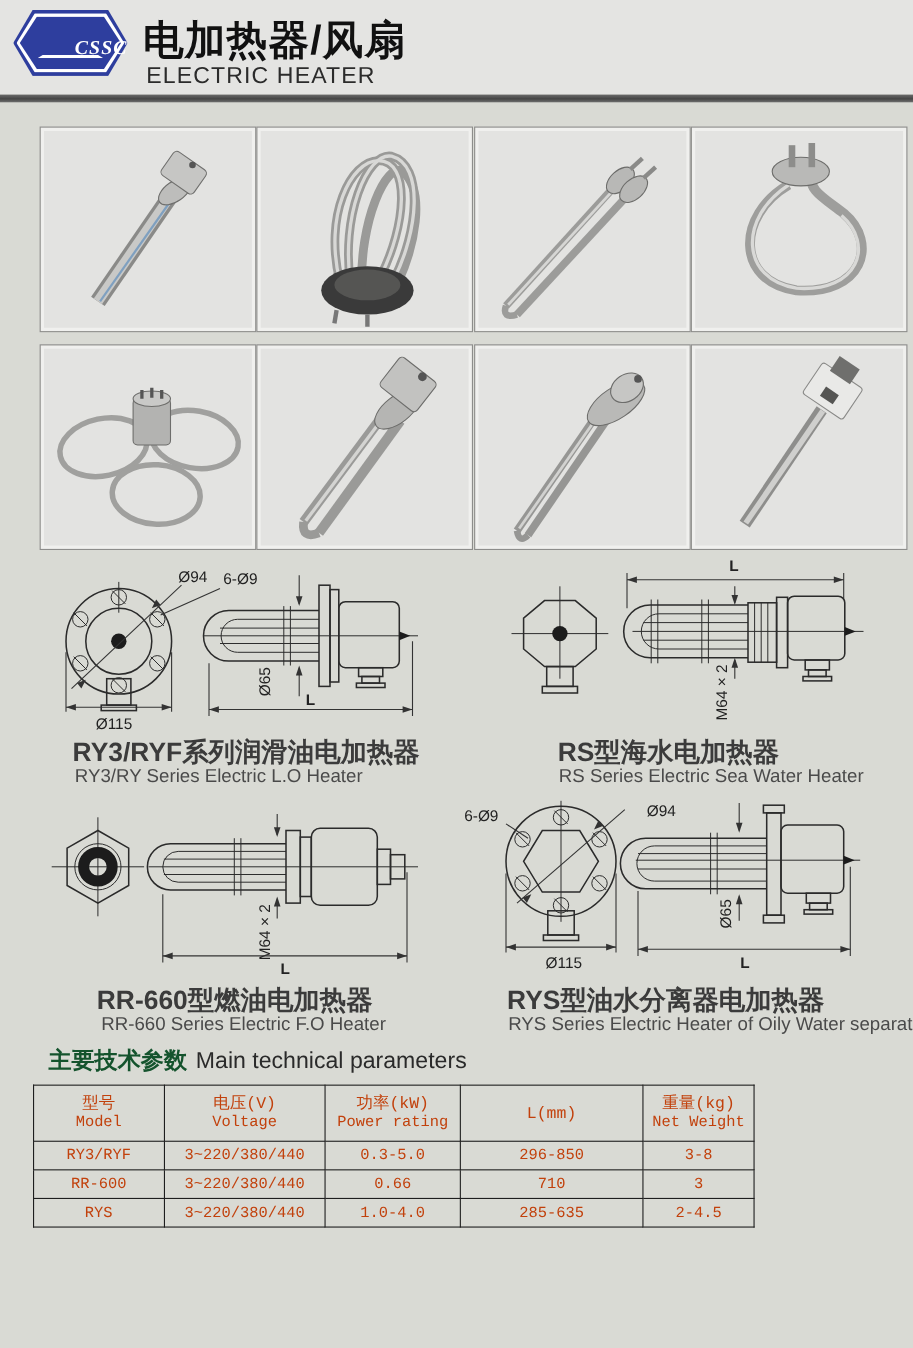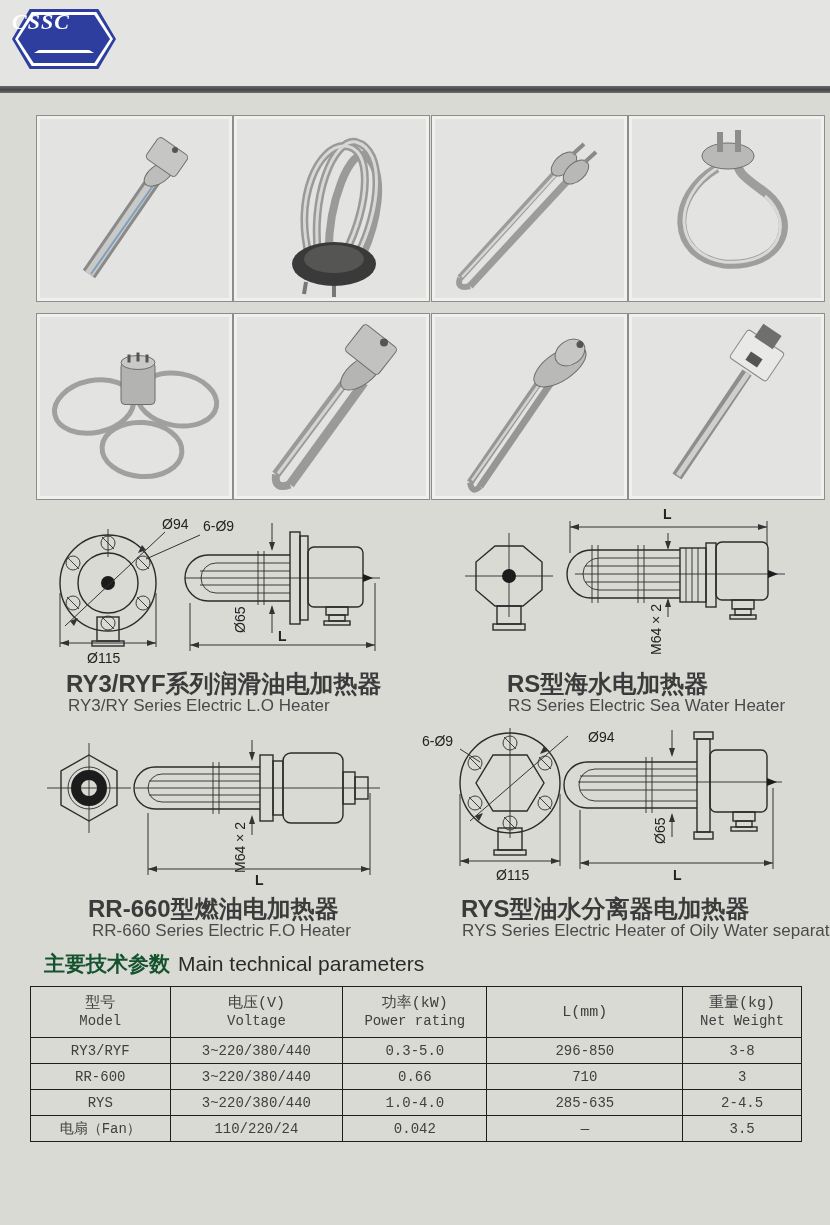--- a/index.html
+++ b/index.html
@@ -10,22 +10,22 @@
     color:#1c1c1c;overflow:hidden;
   }
   
   .header{position:absolute;left:0;top:0;width:830px;height:86px;background:#e4e4e2;}
   .divider-bar{position:absolute;left:0;top:86px;width:830px;height:7px;
     background:linear-gradient(#6a6a6a,#454545 55%,#6f6f6f);}
   .logo{position:absolute;left:12px;top:9px;width:104px;height:60px;}
   .hex{position:absolute;inset:0;clip-path:polygon(17% 0,83% 0,100% 50%,83% 100%,17% 100%,0 50%);background:#2e3e9e;}
   .hex-w{position:absolute;inset:3px;clip-path:polygon(17% 0,83% 0,100% 50%,83% 100%,17% 100%,0 50%);background:#fff;}
   .hex-i{position:absolute;inset:6px;clip-path:polygon(17% 0,83% 0,100% 50%,83% 100%,17% 100%,0 50%);background:#2e3e9e;}
-  .logo-text{position:absolute;left:0;right:0;top:0;text-align:left;
-    font-style:italic;font-weight:bold;font-size:22px;color:#fff;letter-spacing:1px;
+  .logo-text{position:absolute;left:0;right:0;top:24px;text-align:right;
+    font-style:italic;font-weight:bold;font-size:18px;color:#fff;letter-spacing:1px;
     font-family:"Liberation Serif","DejaVu Serif",serif;}
   .logo-ship{position:absolute;left:22px;right:22px;top:41px;height:3px;background:#fff;
     clip-path:polygon(0 100%,8% 0,92% 0,100% 100%);}
   .title-zh{position:absolute;left:130px;top:12px;font-size:37px;font-weight:bold;color:#111;letter-spacing:1px;}
   .title-en{position:absolute;left:133px;top:57px;font-size:21px;color:#2b2b2b;letter-spacing:1px;}
   
   .photo-cell{position:absolute;width:195px;height:185px;background:#e3e3e1;
     border:1px solid #8d8d8b;box-shadow:inset 0 0 0 3px #f0f0ee;}
   .photo-cell svg{position:absolute;inset:0;width:100%;height:100%;}
   
@@ -36,40 +36,42 @@
   .dwg-fill{fill:#1c1c1c;stroke:none;}
   .dim-line{stroke:#333;stroke-width:1;fill:none;}
   .dim-arrow{fill:#333;stroke:none;}
   .dim-text{fill:#222;font-size:14px;font-family:"Liberation Sans","DejaVu Sans",sans-serif;}
   .caption-zh{position:absolute;font-size:24px;font-weight:bold;color:#3b3b3b;white-space:nowrap;}
   .caption-en{position:absolute;font-size:17px;color:#4a4a4a;white-space:nowrap;}
   
   .section-title{position:absolute;left:44px;top:950px;font-size:21px;white-space:nowrap;}
   .section-title .zh{font-weight:bold;color:#14532d;}
   .section-title .en{font-weight:normal;color:#2a2a2a;margin-left:8px;}
-  table.params{position:absolute;left:30px;top:986px;width:772px;border-collapse:collapse;
-    table-layout:fixed;font-family:"Liberation Mono","DejaVu Sans Mono",monospace;font-size:14px;color:#404040;}
+  table.params{position:absolute;left:30px;top:986px;width:656px;border-collapse:collapse;
+    table-layout:fixed;font-family:"Liberation Mono","DejaVu Sans Mono",monospace;font-size:14px;color:#c2410c;}
   table.params th,table.params td{border:1.5px solid #1e1e1e;text-align:center;padding:0;}
   table.params th{height:50px;font-weight:normal;}
   table.params td{height:25px;}
   .th-zh{font-size:15px;line-height:19px;}
   .th-en{font-size:14px;line-height:17px;}
   .th-en:empty{display:none;}
 </style>
 </head>
 <body>
 
 <div class="header">
   <div class="logo">
     <div class="hex"></div>
       <div class="hex-w"></div>
       <div class="hex-i"></div>
     <div class="logo-text">CSSC</div>
     <div class="logo-ship"></div>
   </div>
+  <div class="title-zh">电加热器/风扇</div>
+  <div class="title-en">ELECTRIC HEATER</div>
 </div>
 <div class="divider-bar"></div>
 
 <div class="photo-cell" style="left:36px;top:115px">
   <svg viewBox="0 0 195 185">
     <line x1="52" y1="158" x2="118" y2="62" stroke="#8a8a88" stroke-width="15"></line>
     <line x1="52" y1="158" x2="118" y2="62" stroke="#c9c9c7" stroke-width="9"></line>
     <line x1="54" y1="158" x2="120" y2="64" stroke="#7fa0c0" stroke-width="2"></line>
     <ellipse cx="122" cy="58" rx="17" ry="9" transform="rotate(-35 122 58)" fill="#bdbdbb" stroke="#6f6f6d"></ellipse>
     <rect x="112" y="28" width="36" height="26" rx="4" transform="rotate(35 130 41)" fill="#c6c6c4" stroke="#6f6f6d"></rect>
@@ -429,21 +431,14 @@
         <td>710</td>
         <td>3</td>
     </tr>
     <tr>
       <td>RYS</td>
         <td>3~220/380/440</td>
         <td>1.0-4.0</td>
         <td>285-635</td>
         <td>2-4.5</td>
     </tr>
-    <tr>
-      <td>电扇（Fan）</td>
-        <td>110/220/24</td>
-        <td>0.042</td>
-        <td>—</td>
-        <td>3.5</td>
-    </tr>
   </tbody>
 </table>
 
 </body></html>

